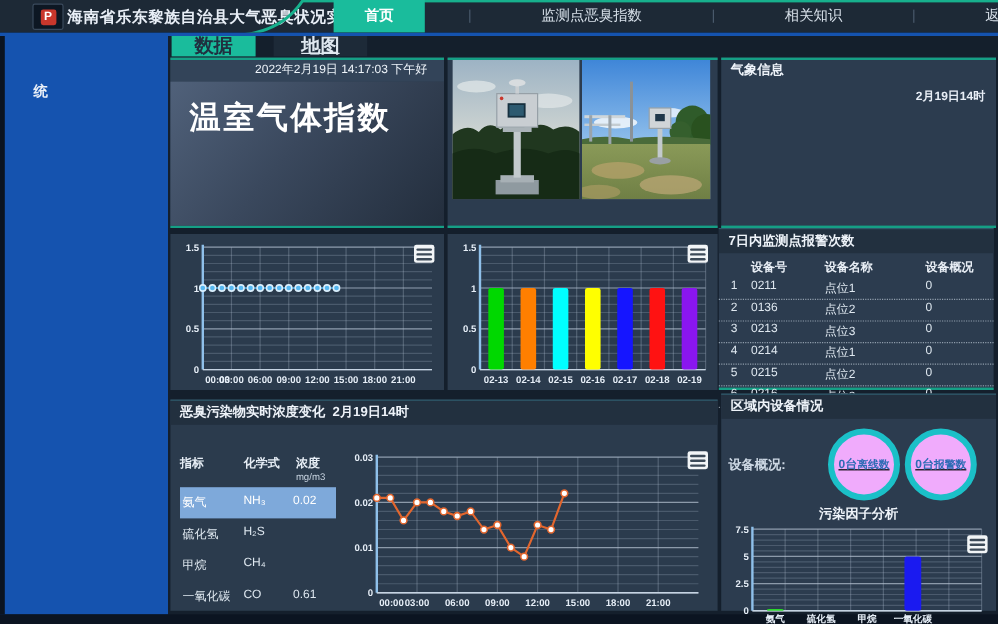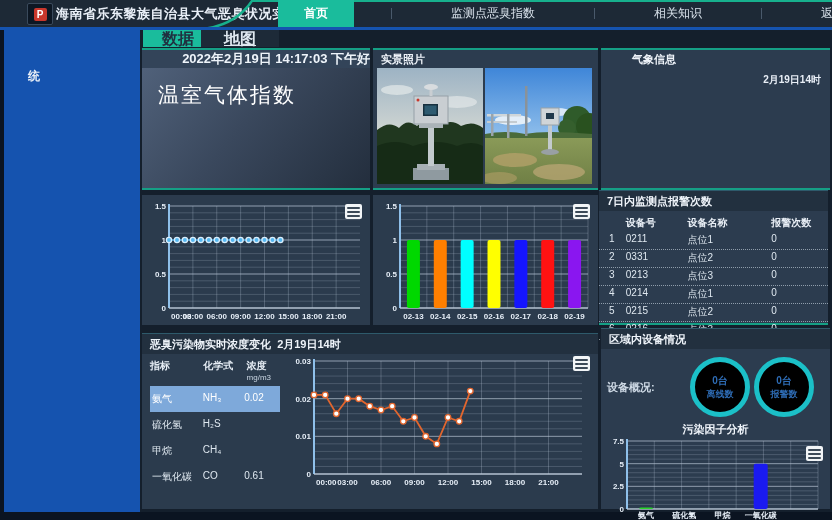--- a/index.html
+++ b/index.html
@@ -28,52 +28,52 @@
   .dash{position:absolute;left:140px;top:30px;width:692px;height:482px;background:#141f2c;}
   .tab{position:absolute;top:0;height:17px;line-height:17px;font-size:16px;font-weight:bold;text-align:center;cursor:pointer;}
   .tab.active{background:#1abc9c;color:#203040;}
   .tab.inactive{background:#1d2a38;color:#dfe8f0;}
   .panel{position:absolute;background:#2c3c4f;box-sizing:border-box;}
   .tealtb{border-top:2px solid #159f85;border-bottom:2px solid #159f85;}
   .panel-title{height:18px;line-height:18px;padding-left:8px;font-size:11px;font-weight:bold;color:#eef3f9;}
   .bar-title{height:20px;line-height:20px;background:#22303f;border-top:1px solid #2e5a6b;padding-left:8px;
              font-size:11px;font-weight:bold;color:#eef3f9;}
   
-  .date-strip{height:18px;background:#334459;color:#eef4fa;font-size:13px;font-weight:bold;
-              text-align:right;line-height:18px;}
+  .date-strip{height:18px;background:#334459;color:#eef4fa;font-size:10px;font-weight:normal;
+              text-align:right;line-height:18px;padding-right:14px;}
   .gh-body{height:120px;background:linear-gradient(130deg,#50617a 0%,#3a485d 45%,#232e3d 100%);}
-  .gh-title{padding:13px 0 0 16px;font-size:21px;font-weight:normal;color:#ffffff;letter-spacing:2px;}
+  .gh-title{padding:13px 0 0 16px;font-size:26px;font-weight:bold;color:#ffffff;letter-spacing:2px;}
   
   .photos{display:flex;gap:2px;padding:0 4px;}
   
   .weather-time{position:absolute;right:9px;top:23px;font-size:10px;font-weight:bold;color:#e8eef6;}
   
   .chart-host{position:relative;}
   .chart-menu{position:absolute;width:17px;height:15px;background:#f2f5f7;border-radius:2px;display:flex;
               flex-direction:column;justify-content:center;gap:2px;padding:0 2px;box-sizing:border-box;cursor:pointer;z-index:3;}
   .chart-menu span{display:block;height:2px;background:#3c4a58;border-radius:1px;}
   
   .alarm-header{display:flex;font-size:10px;font-weight:bold;color:#e9eff6;padding:5px 10px 2px 10px;}
   .alarm-row{display:flex;font-size:10px;color:#dfe8f0;padding:1px 10px 2px 10px;border-bottom:1px dotted rgba(225,236,248,.55);}
   .ac0{width:18px;} .ac1{width:66px;} .ac2{width:90px;} .ac3{width:50px;}
   
-  .pe-body{display:flex;}
+  .pe-body{display:flex;margin-top:20px;}
   .ptable{width:142px;padding:5px 0 0 8px;box-sizing:border-box;}
   .pt-header{display:flex;font-size:10px;font-weight:bold;color:#e6edf5;padding-bottom:4px;}
   .pc0{width:54px;} .pc1{width:44px;} .pc2{width:38px;}
   .pt-unit{display:block;font-size:8px;font-weight:normal;color:#c9d5e2;}
   .pt-row{display:flex;font-size:10px;color:#dfe8f0;padding:6px 0 6px 2px;margin-right:4px;}
   .pt-row.hl{background:#7ea9da;color:#ffffff;}
   .pchart{flex:1;position:relative;padding-top:2px;}
   .pchart-title{text-align:center;font-size:11px;font-weight:bold;color:#eef3f9;height:17px;line-height:17px;}
   
   .stats{display:flex;align-items:center;padding:8px 2px 4px 6px;gap:25px;}
   .stats-label{font-size:11px;font-weight:bold;color:#cdd8e4;width:56px;}
-  .circle{width:50px;height:50px;border-radius:50%;background:#000000;border:5px solid #1bc0c8;margin:0 2px;
-          display:flex;flex-direction:column;align-items:center;justify-content:center;text-decoration:underline;}
+  .circle{width:50px;height:50px;border-radius:50%;background:#f0abfc;border:5px solid #1bc0c8;margin:0 2px;
+          display:flex;flex-direction:row;align-items:center;justify-content:center;text-decoration:underline;}
   .c-count{font-size:10px;font-weight:bold;color:#2e6cb5;}
   .c-label{font-size:9px;font-weight:bold;color:#2e6cb5;}
   .analysis-title{text-align:center;font-size:11px;font-weight:bold;color:#eef3f9;height:16px;line-height:16px;}
 </style>
 </head>
 <body>
 
 <div class="navbar">
   <div class="logo">
     <div class="logo-glyph">P</div>
@@ -97,32 +97,31 @@
 
 <div class="sidebar">
   <div class="title-wrap">统</div>
 </div>
 <div class="left-edge"></div>
 <div class="bottombar"></div>
 
 <div class="dash">
   <div id="tabs">
       <div class="tab active" style="left: 3px; width: 70px;">数据</div>
-      <div class="tab inactive" style="left: 61px; width: 78px; text-decoration: underline;">地图</div>
+      <div class="tab inactive" style="left: 88px; width: 78px; text-decoration: underline;">地图</div>
     </div>
 
   <div class="panel tealtb" style="left:2px;top:18px;width:228px;height:142px;">
     <div class="date-strip">2022年2月19日  14:17:03 下午好</div>
     <div class="gh-body">
       <div class="gh-title">温室气体指数</div>
     </div>
   </div>
 
   <div class="panel tealtb" style="left:233px;top:18px;width:225px;height:142px;">
-    <div class="panel-title">实景照片</div>
     <div class="photos">
       <svg width="106" height="116">
         <defs>
           <linearGradient id="sky1" x1="0" y1="0" x2="0" y2="1">
             <stop offset="0" stop-color="#9db3c4"></stop>
               <stop offset="0.55" stop-color="#cfd5d2"></stop>
               <stop offset="1" stop-color="#d8c9ae"></stop>
           </linearGradient>
         </defs>
         <rect width="106" height="116" fill="url(#sky1)"></rect>
@@ -170,21 +169,21 @@
         <rect x="22" y="46" width="2.5" height="24" fill="#9aa4ab"></rect>
         <rect x="40" y="18" width="2.5" height="50" fill="#8a9298"></rect>
         <rect x="63" y="57" width="4" height="26" fill="#c3cacd"></rect>
         <rect x="56" y="40" width="18" height="17" fill="#d0d5d8" stroke="#98a2a8" stroke-width="1"></rect>
         <rect x="61" y="45" width="8" height="6" fill="#20384a"></rect>
         <ellipse cx="65" cy="84" rx="9" ry="3" fill="#99a0a4"></ellipse>
       </svg>
     </div>
   </div>
 
-  <div class="panel tealtb" style="left:461px;top:18px;width:229px;height:142px;padding-left:23px;">
+  <div class="panel tealtb" style="left:461px;top:18px;width:229px;height:142px;">
     <div class="panel-title">气象信息</div>
     <div class="weather-time">2月19日14时</div>
   </div>
 
   <div class="panel" style="left:2px;top:165px;width:228px;height:130px;background:#2b3b4d;">
     <div class="chart-host" style="width:222px;height:124px;margin:3px 0 0 3px;"><svg width="222" height="124">
           <line x1="24" y1="8" x2="215" y2="8" stroke="rgba(185,200,218,0.22)" stroke-width="1"></line>
           <line x1="24" y1="14.8" x2="215" y2="14.8" stroke="rgba(185,200,218,0.22)" stroke-width="1"></line>
           <line x1="24" y1="21.6" x2="215" y2="21.6" stroke="rgba(185,200,218,0.22)" stroke-width="1"></line>
           <line x1="24" y1="28.4" x2="215" y2="28.4" stroke="rgba(185,200,218,0.22)" stroke-width="1"></line>
@@ -305,32 +304,32 @@
         <span></span>
       </div>
   </div>
 
   <div class="panel" style="left:459px;top:160px;width:229px;height:135px;border-bottom:2px solid #159f85;">
     <div class="bar-title">7日内监测点报警次数</div>
     <div class="alarm-header" id="alarm-header">
         <div class="ac0"></div>
         <div class="ac1">设备号</div>
         <div class="ac2">设备名称</div>
-        <div class="ac3">报警次数</div>
+        <div class="ac3">设备概况</div>
       </div>
     <div id="alarm-rows">
         <div class="alarm-row">
           <div class="ac0">1</div>
           <div class="ac1">0211</div>
           <div class="ac2">点位1</div>
           <div class="ac3">0</div>
         </div>
         <div class="alarm-row">
           <div class="ac0">2</div>
-          <div class="ac1">0331</div>
+          <div class="ac1">0136</div>
           <div class="ac2">点位2</div>
           <div class="ac3">0</div>
         </div>
         <div class="alarm-row">
           <div class="ac0">3</div>
           <div class="ac1">0213</div>
           <div class="ac2">点位3</div>
           <div class="ac3">0</div>
         </div>
         <div class="alarm-row">

